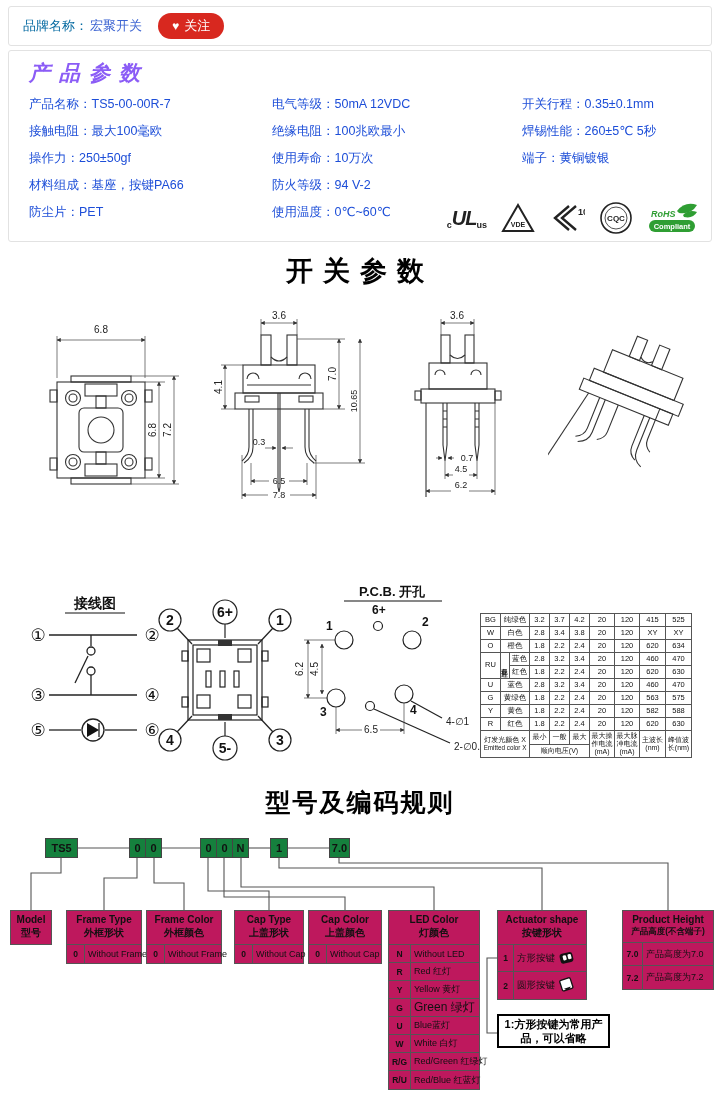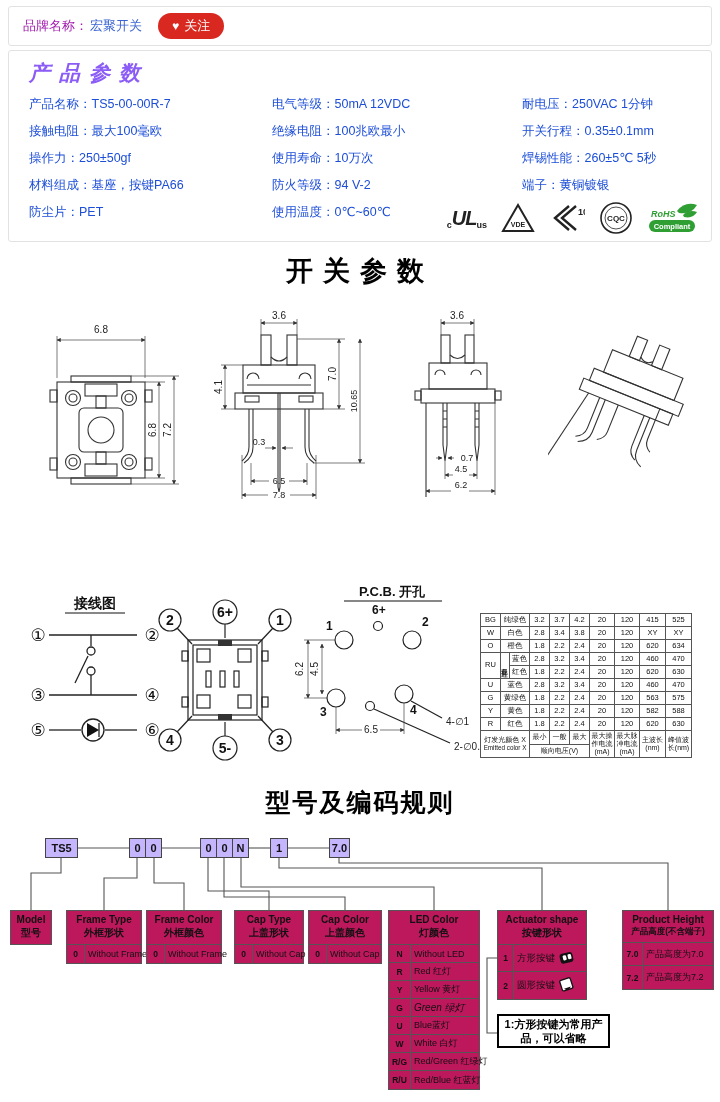--- a/index.html
+++ b/index.html
@@ -2,21 +2,21 @@
 <html><head>
 <meta charset="utf-8">
 <style>
   * { margin:0; padding:0; box-sizing:border-box; }
   body { background:#fff; font-family:"Liberation Sans","DejaVu Sans",sans-serif; }
   #page { position:relative; width:720px; height:1102px; margin:0 auto; background:#fff; overflow:hidden; }
 
   
   .brand-bar { position:absolute; left:8px; top:6px; width:704px; height:40px;
     border:1px solid #e2e2e2; border-radius:3px; display:flex; align-items:center; padding-left:14px; }
-  .brand-label { font-size:13px; color:#a21caf; }
+  .brand-label { font-size:13px; color:#0369a1; }
   .brand-link { font-size:13px; color:#3c64d2; margin-left:2px; cursor:pointer; }
   .follow-btn { margin-left:16px; background:#d8281f; color:#fff; border:none; border-radius:14px;
     height:26px; padding:0 14px; font-size:13px; display:flex; align-items:center; gap:5px; cursor:pointer; }
   .follow-heart { font-size:12px; line-height:1; }
 
   
   .params-box { position:absolute; left:8px; top:50px; width:704px; height:192px;
     border:1px solid #e2e2e2; border-radius:3px; }
   .params-title { position:absolute; left:20px; top:8px; font-family:"DejaVu Serif","Liberation Serif",serif;
     font-style:italic; font-weight:bold; font-size:21px; letter-spacing:9px; color:#8b5cf6; }
@@ -43,21 +43,21 @@
   .led-table { position:absolute; left:480px; top:38px; border-collapse:collapse; table-layout:fixed; background:#fff; }
   .led-table td { border:1px solid #555; text-align:center; font-size:7.5px; color:#111;
     height:13px; padding:0 1px; line-height:1.1; overflow:hidden; }
   .led-table td.vert { writing-mode:vertical-rl; font-size:6.5px; padding:0; letter-spacing:-1px; width:9px; }
   .led-table td.tall { font-size:7px; line-height:1.15; padding:1px; }
   .ftr td { font-size:7px; }
   .ftr .lbl-cn { font-size:7px; } .ftr .lbl-en { font-size:6.3px; }
 
   
   .coding { position:absolute; left:0; top:830px; width:720px; height:272px; }
-  .code-box { position:absolute; top:8px; height:20px; border:1.3px solid #444; display:flex; background:#c4b5fd; }
+  .code-box { position:absolute; top:8px; height:20px; border:1.3px solid #444; display:flex; background:#15803d; }
   .code-cell { flex:1; display:flex; align-items:center; justify-content:center; font-size:11px; font-weight:bold;
     color:#111; border-right:1.3px solid #444; }
   .code-cell:last-child { border-right:none; }
   .cat-wrap { position:absolute; left:0; top:80px; width:720px; height:192px; }
   .cat-box { position:absolute; top:0; border:1.4px solid #555; background:#be185d; }
   .cat-head { border-bottom:1.4px solid #555; text-align:center; padding:3px 1px 4px; }
   .cat-head.noline { border-bottom:none; }
   .cat-en { font-size:10px; font-weight:bold; color:#111; white-space:nowrap; }
   .cat-cn { font-size:10px; font-weight:bold; color:#111; white-space:nowrap; margin-top:1px; }
   .cat-row { display:flex; align-items:center; border-bottom:1px solid #555; }
@@ -100,21 +100,20 @@
         <div class="param-row">防尘片：PET</div>
       </div>
     <div class="params-col" style="left:263px">
         <div class="param-row">电气等级：50mA  12VDC</div>
         <div class="param-row">绝缘电阻：100兆欧最小</div>
         <div class="param-row">使用寿命：10万次</div>
         <div class="param-row">防火等级：94 V-2</div>
         <div class="param-row">使用温度：0℃~60℃</div>
       </div>
     <div class="params-col" style="left:513px">
-        <div class="param-row">耐电压：250VAC  1分钟</div>
         <div class="param-row">开关行程：0.35±0.1mm</div>
         <div class="param-row">焊锡性能：260±5℃  5秒</div>
         <div class="param-row">端子：黄铜镀银</div>
       </div>
     <div class="certs">
       <span class="cert">
         <span class="ul-c">c</span>
         <span class="ul-main">UL</span>
         <span class="ul-us">us</span>
       </span>
@@ -618,21 +617,21 @@
           <div class="cat-row" style="height: 18px;">
             <span class="cat-code" style="flex-basis: 22px;">R</span>
             <span class="cat-label" style="font-size: 9px;">Red 红灯</span>
           </div>
           <div class="cat-row" style="height: 18px;">
             <span class="cat-code" style="flex-basis: 22px;">Y</span>
             <span class="cat-label" style="font-size: 9px;">Yellow 黄灯</span>
           </div>
           <div class="cat-row" style="height: 18px;">
             <span class="cat-code" style="flex-basis: 22px;">G</span>
-            <span class="cat-label" style="font-size: 10px; font-style: italic;">Green 绿灯</span>
+            <span class="cat-label" style="font-size: 12px;">Green 绿灯</span>
           </div>
           <div class="cat-row" style="height: 18px;">
             <span class="cat-code" style="flex-basis: 22px;">U</span>
             <span class="cat-label" style="font-size: 9px;">Blue蓝灯</span>
           </div>
           <div class="cat-row" style="height: 18px;">
             <span class="cat-code" style="flex-basis: 22px;">W</span>
             <span class="cat-label" style="font-size: 9px;">White 白灯</span>
           </div>
           <div class="cat-row" style="height: 18px;">

